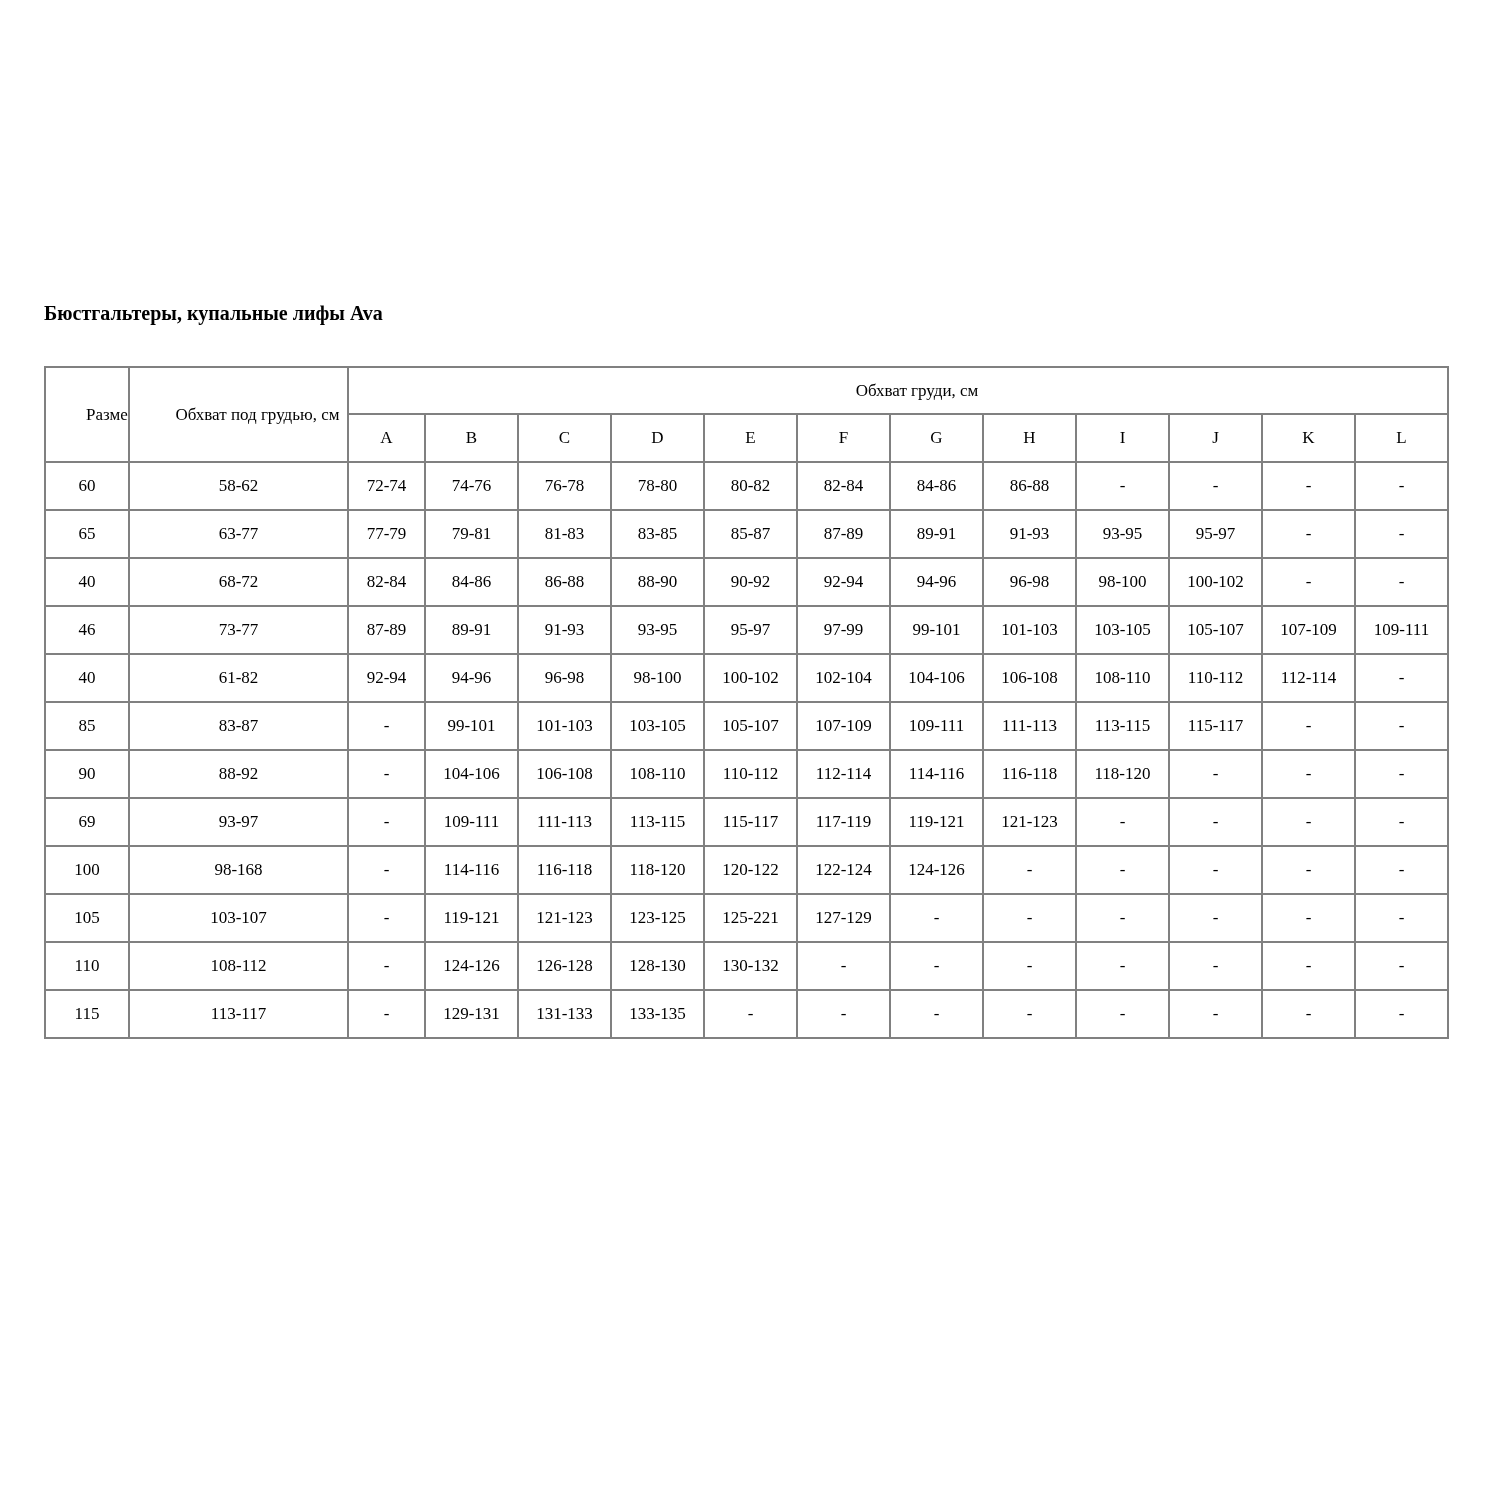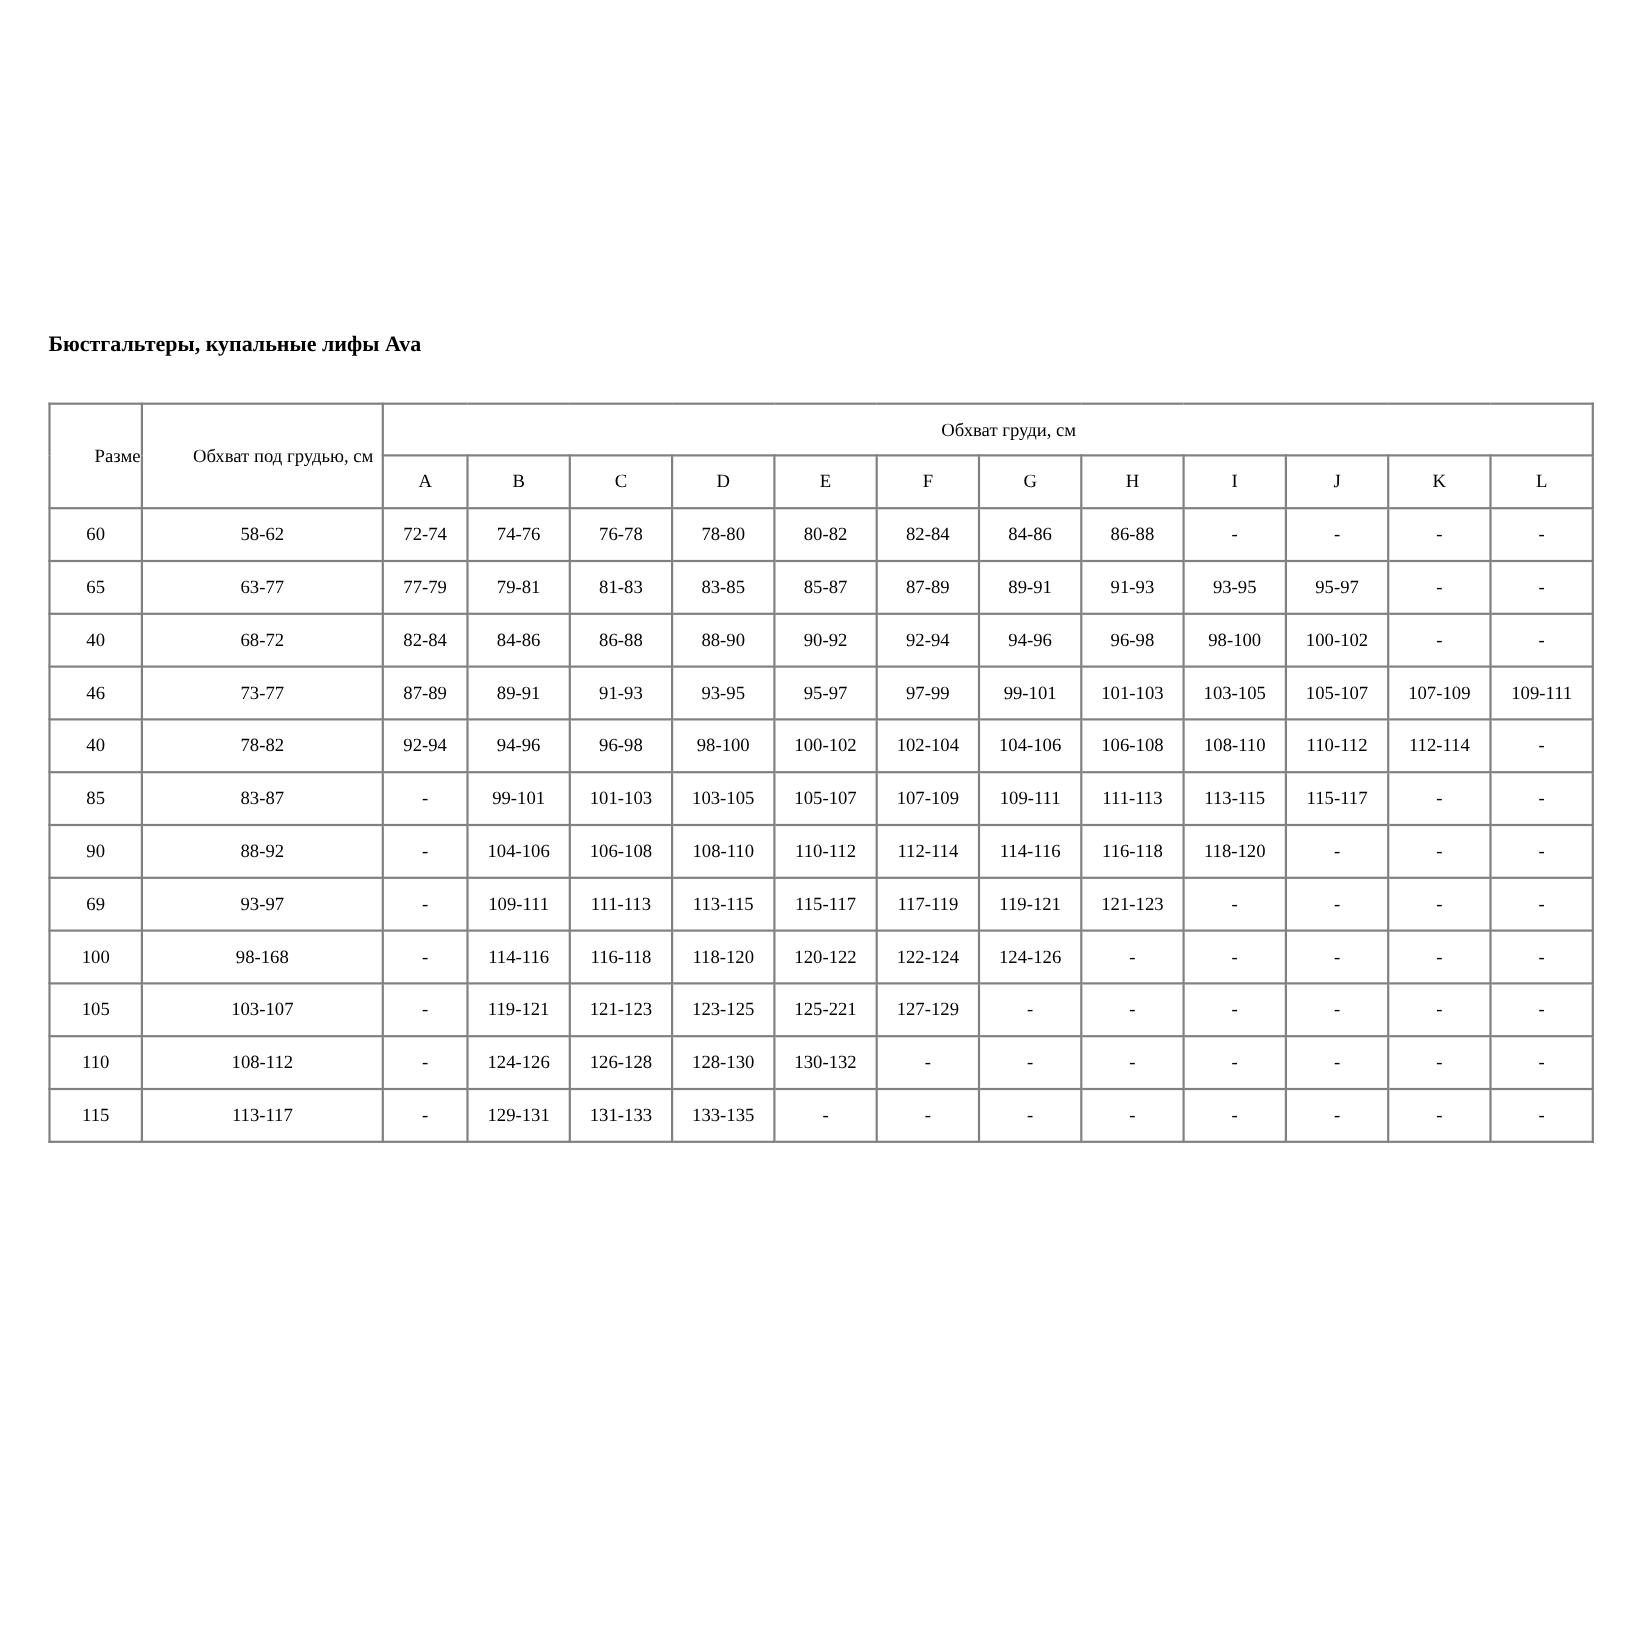--- a/index.html
+++ b/index.html
@@ -154,21 +154,21 @@
         <td>97-99</td>
         <td>99-101</td>
         <td>101-103</td>
         <td>103-105</td>
         <td>105-107</td>
         <td>107-109</td>
         <td>109-111</td>
       </tr>
       <tr>
         <td>40</td>
-        <td>78-82</td>
+        <td>61-82</td>
         <td>92-94</td>
         <td>94-96</td>
         <td>96-98</td>
         <td>98-100</td>
         <td>100-102</td>
         <td>102-104</td>
         <td>104-106</td>
         <td>106-108</td>
         <td>108-110</td>
         <td>110-112</td>

